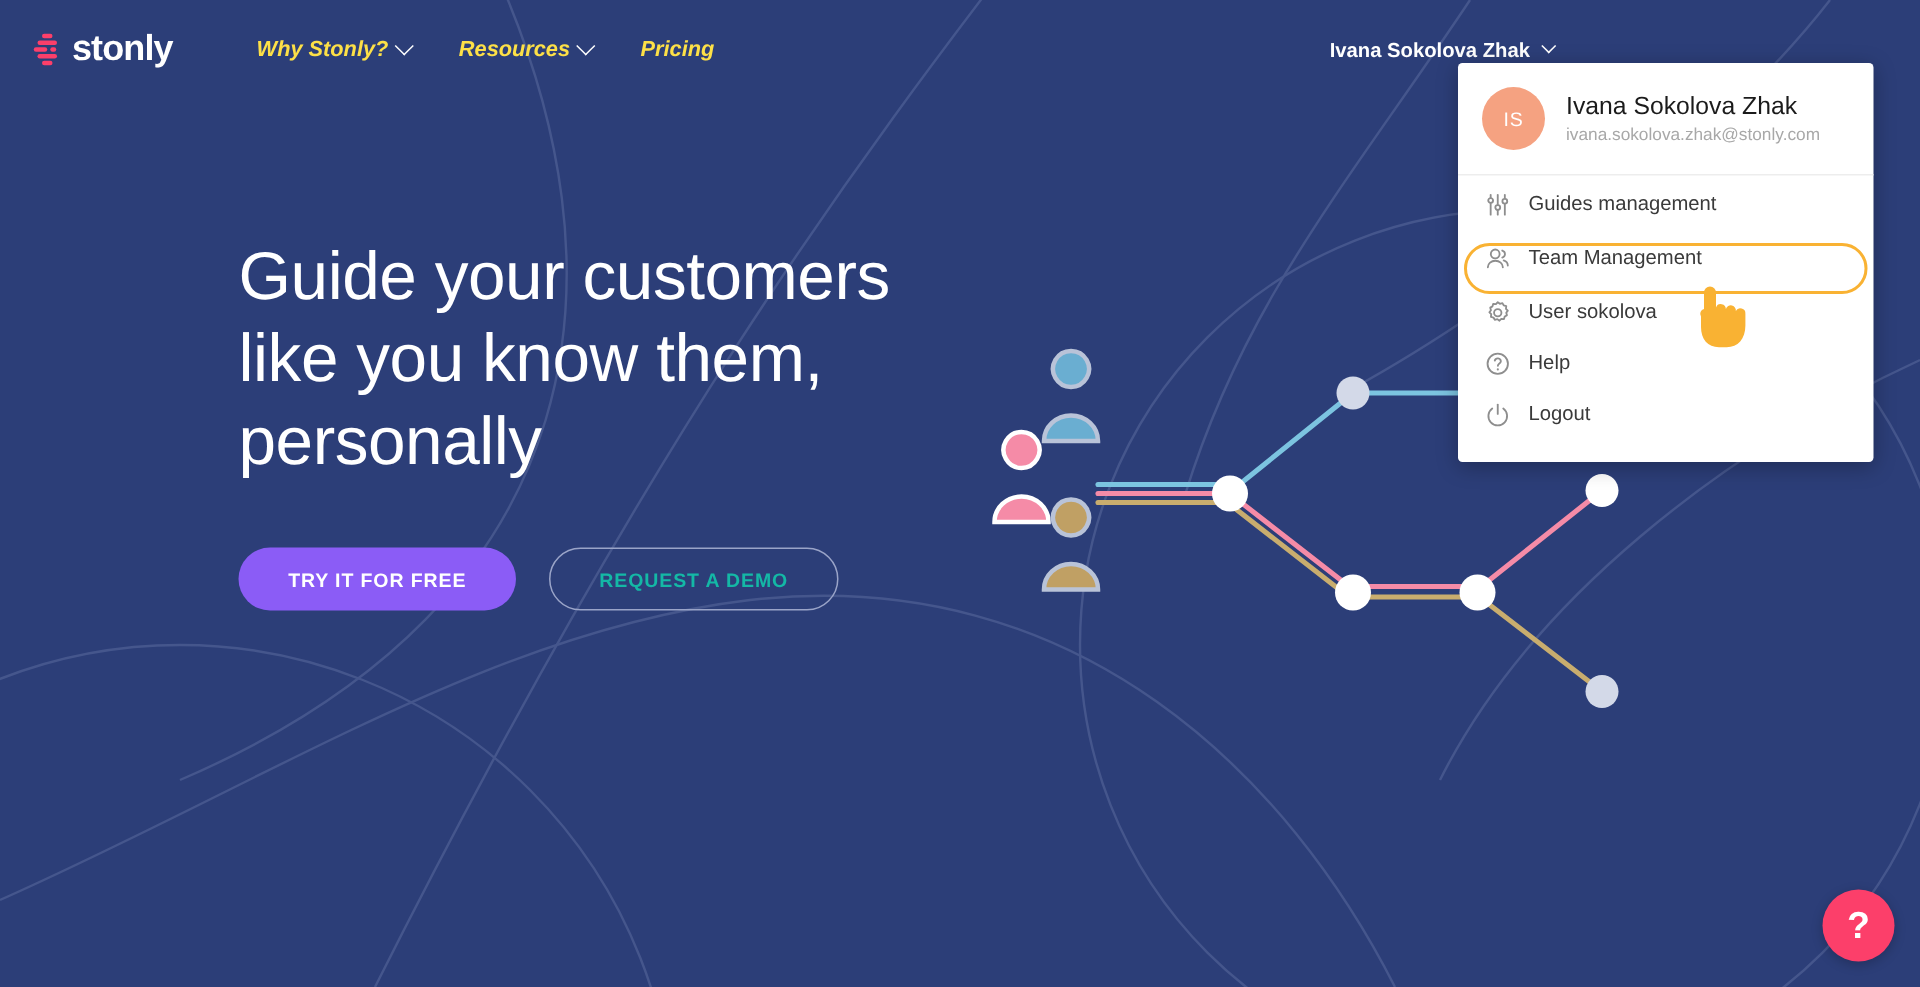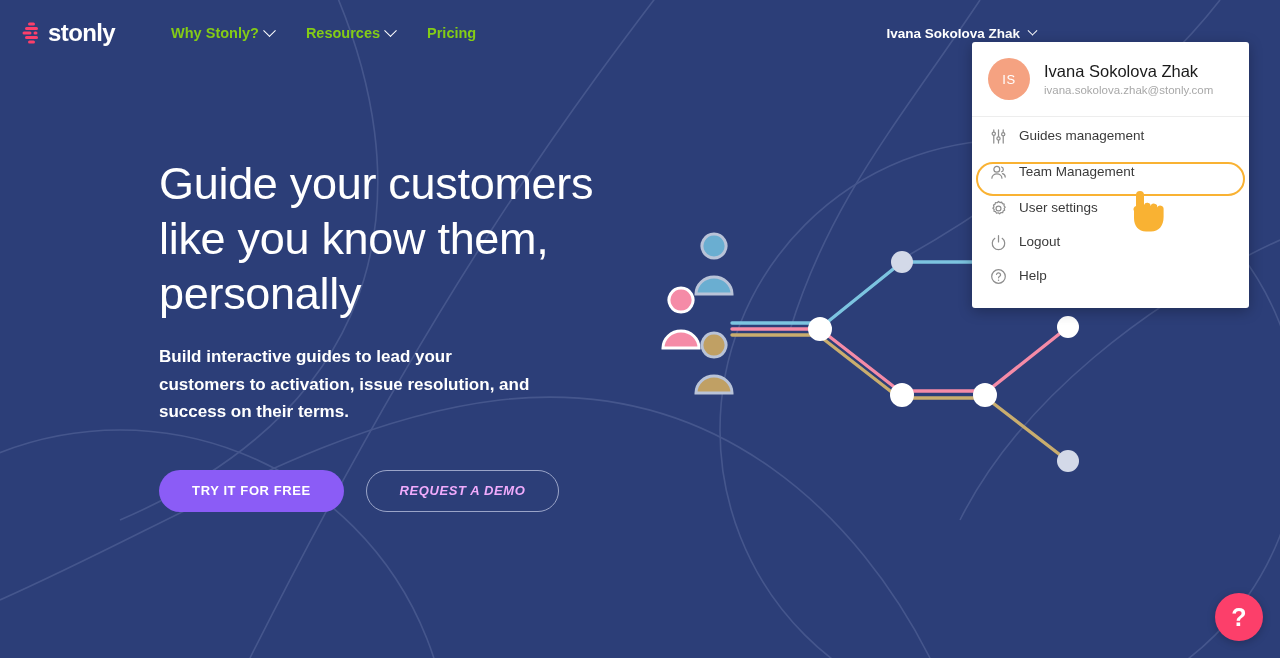--- a/index.html
+++ b/index.html
@@ -38,26 +38,27 @@
   .logo-mark { width: 19px; height: 22px; display: block; }
   .logo-text {
     color: #ffffff;
     font-size: 24px;
     font-weight: bold;
     letter-spacing: -0.6px;
   }
   .nav-links { display: flex; align-items: center; gap: 0; }
   .nav-link {
     display: flex; align-items: center; gap: 6px;
-    color: #84cc16;
+    color: #fde047;
     font-size: 14.5px;
     font-weight: bold;
     padding: 8px 16px;
     cursor: pointer;
     white-space: nowrap;
+    font-style: italic;
   }
   .chev {
     display: inline-block;
     width: 9px; height: 9px;
     border-right: 1.8px solid #ffffff;
     border-bottom: 1.8px solid #ffffff;
     transform: rotate(45deg) translate(-2px,-2px);
   }
   .nav-spacer { flex: 1; }
   .user-menu-trigger {
@@ -115,23 +116,22 @@
   }
   .btn-primary {
     width: 185px;
     background: #8b5cf6;
     color: #ffffff;
     border: none;
   }
   .btn-secondary {
     width: 193px;
     background: transparent;
-    color: #f0abfc;
+    color: #14b8a6;
     border: 1.5px solid #9aa4c8;
-    font-style: italic;
   }
 
   
   .illustration {
     position: absolute;
     left: 640px; top: 230px;
     width: 470px; height: 270px;
     z-index: 3;
   }
 
@@ -275,21 +275,20 @@
       <span class="chev-sm"></span>
     </div>
   </div>
 
   <div class="hero">
     <h1 class="hero-title">
       <span>Guide your customers</span><br>
       <span>like you know them,</span><br>
       <span>personally</span>
     </h1>
-    <p class="hero-sub">Build interactive guides to lead your customers to activation, issue resolution, and success on their terms.</p>
     <div class="hero-ctas">
       <div class="btn btn-primary">TRY IT FOR FREE</div>
       <div class="btn btn-secondary">REQUEST A DEMO</div>
     </div>
   </div>
 
   <svg class="illustration" viewBox="0 0 470 270" xmlns="http://www.w3.org/2000/svg">
 
     <g stroke-linecap="round" fill="none">
       <line x1="92" y1="93" x2="178" y2="93" stroke="#7cc4e0" stroke-width="3.4"></line>
@@ -370,44 +369,44 @@
         <span>Team Management</span>
       </div>
 
       <div class="dd-item">
         <span class="dd-icon">
           <svg viewBox="0 0 18 18" width="17" height="17" fill="none" stroke="#8e8e8e" stroke-width="1.3" stroke-linejoin="round">
             <circle cx="9" cy="9" r="2.6"></circle>
             <path d="M 9 1.6 l 1.5 1.1 1.8 -0.5 0.9 1.6 1.8 0.5 -0.2 1.9 1.3 1.3 -1.1 1.5 0.5 1.8 -1.6 0.9 -0.5 1.8 -1.9 -0.2 -1.3 1.3 -1.5 -1.1 -1.8 0.5 -0.9 -1.6 -1.8 -0.5 0.2 -1.9 -1.3 -1.3 1.1 -1.5 -0.5 -1.8 1.6 -0.9 0.5 -1.8 1.9 0.2 z"></path>
           </svg>
         </span>
-        <span>User settings</span>
-      </div>
-
-      <div class="dd-item">
-        <span class="dd-icon">
-          <svg viewBox="0 0 18 18" width="17" height="17" fill="none" stroke="#8e8e8e" stroke-width="1.3" stroke-linecap="round">
-            <path d="M 5.1 4.6 a 6.6 6.6 0 1 0 7.8 0"></path>
-            <line x1="9" y1="1.8" x2="9" y2="8.4"></line>
-          </svg>
-        </span>
-        <span>Logout</span>
+        <span>User sokolova</span>
       </div>
 
       <div class="dd-item">
         <span class="dd-icon">
           <svg viewBox="0 0 18 18" width="17" height="17" fill="none" stroke="#8e8e8e" stroke-width="1.3" stroke-linecap="round">
             <circle cx="9" cy="9" r="7.2"></circle>
             <path d="M 6.9 6.8 a 2.2 2.2 0 0 1 4.3 0.5 c 0 1.5 -2.1 1.6 -2.1 3.1"></path>
             <circle cx="9.05" cy="13" r="0.75" fill="#8e8e8e" stroke="none"></circle>
           </svg>
         </span>
         <span>Help</span>
       </div>
 
+      <div class="dd-item">
+        <span class="dd-icon">
+          <svg viewBox="0 0 18 18" width="17" height="17" fill="none" stroke="#8e8e8e" stroke-width="1.3" stroke-linecap="round">
+            <path d="M 5.1 4.6 a 6.6 6.6 0 1 0 7.8 0"></path>
+            <line x1="9" y1="1.8" x2="9" y2="8.4"></line>
+          </svg>
+        </span>
+        <span>Logout</span>
+      </div>
+
     </div>
   </div>
 
   <svg class="hand-cursor" viewBox="0 0 56 52" xmlns="http://www.w3.org/2000/svg">
     <path d="M 14 18 L 14 9 a 4 4 0 0 1 8 0 L 22 19
              a 3.4 3.4 0 0 1 6.6 1.2 L 28.6 20
              a 3.4 3.4 0 0 1 6.6 1.6 L 35.2 21.4
              a 3.4 3.4 0 0 1 6.4 1.8 L 41.6 31
              c 0 9 -5 14.5 -12.5 14.5 L 24 45.5
              C 16.5 45.5 12 40 12 32 L 12 25

